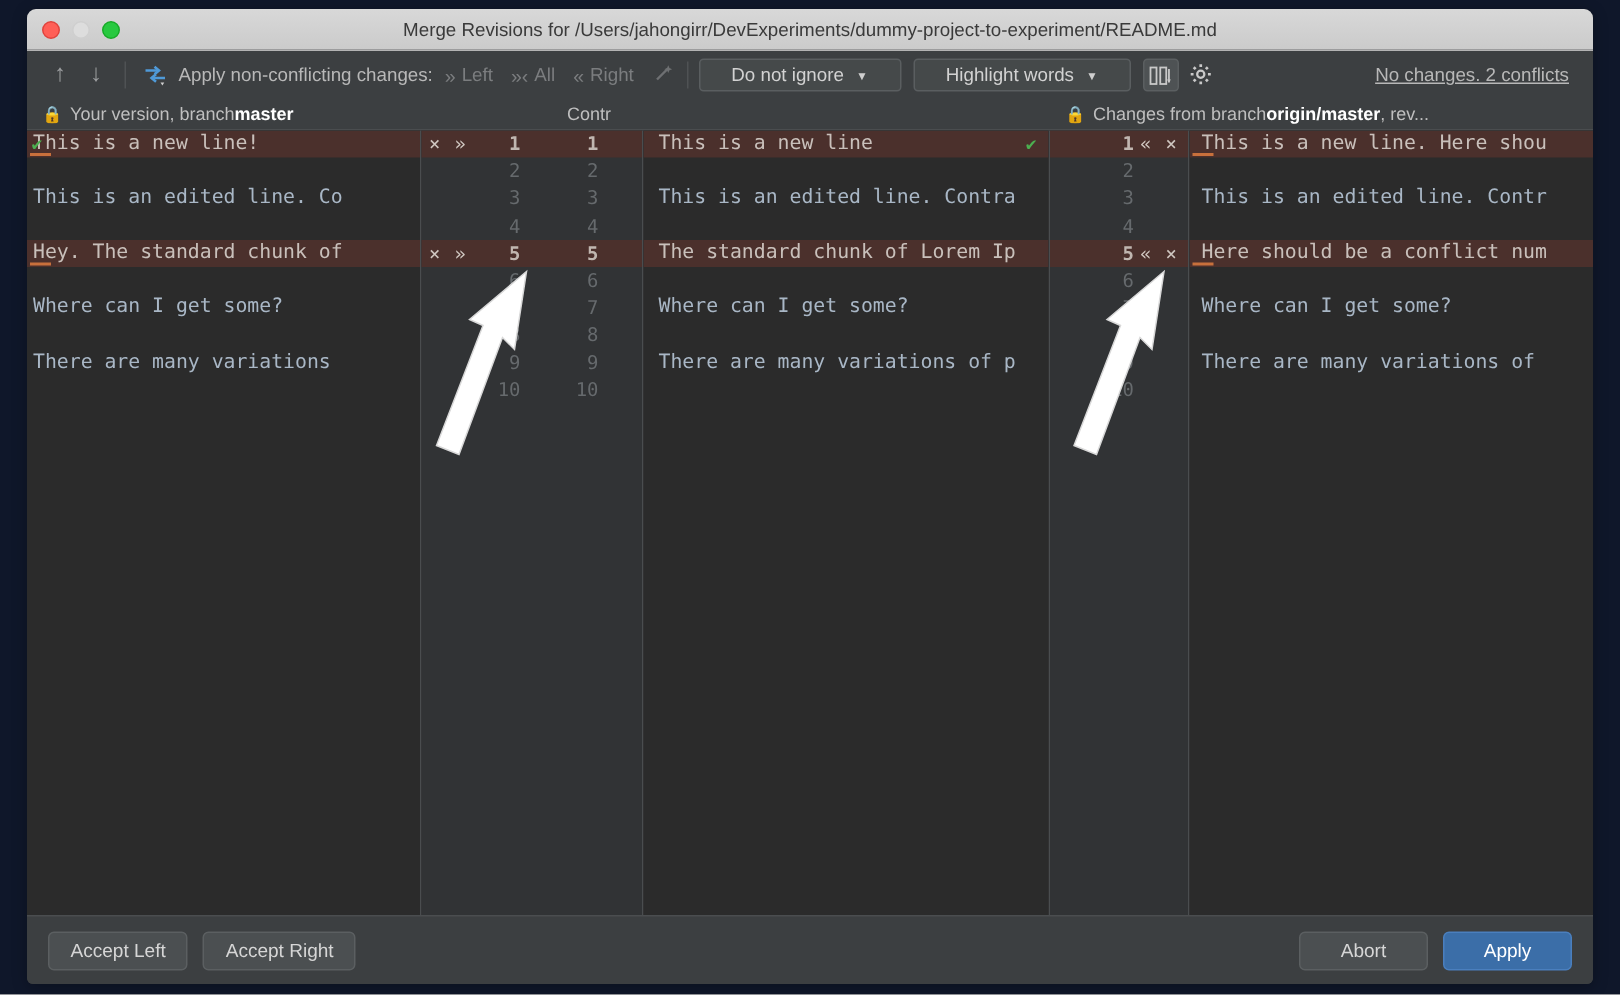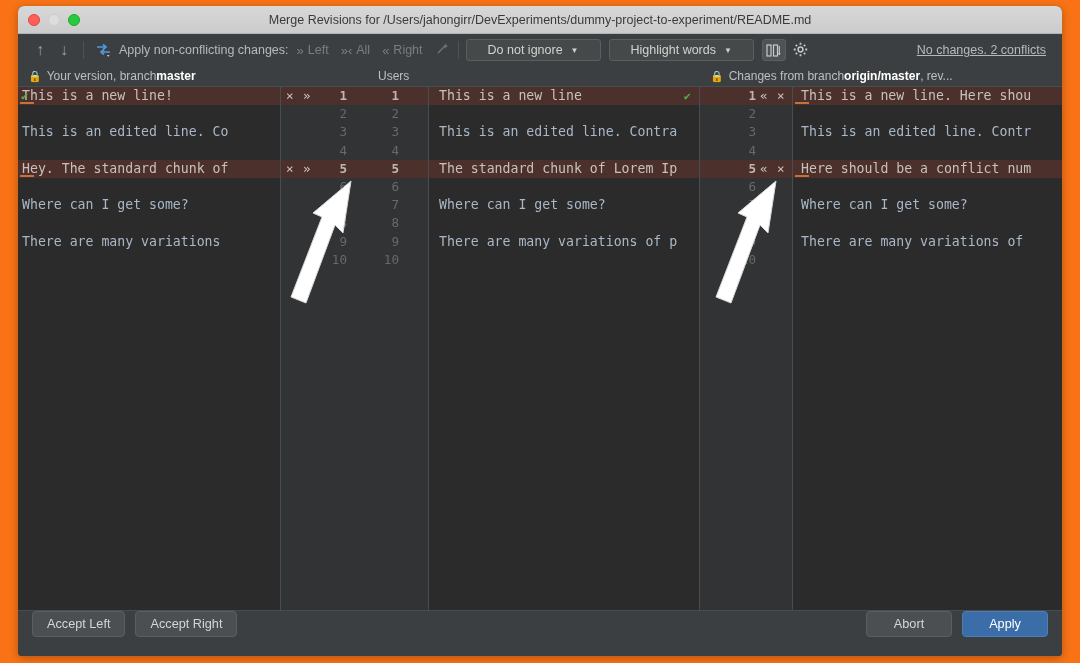--- a/index.html
+++ b/index.html
@@ -2,21 +2,21 @@
 <html><head>
 <meta charset="utf-8">
 <style>
   * { box-sizing: border-box; margin: 0; padding: 0; }
   html, body {
     width: 1080px; height: 663px;
     background: #f2f2f2;
     font-family: "Liberation Sans", sans-serif;
     overflow: hidden;
   }
-  #app { position: relative; width: 1080px; height: 663px; background: #f97316; }
+  #app { position: relative; width: 1080px; height: 663px; background: #0f172a; }
 
   
   .window {
     position: absolute;
     left: 18px; top: 6px;
     width: 1044px; height: 650px;
     background: #3c3f41;
     border-radius: 6px 6px 4px 4px;
     box-shadow: 0 2px 10px rgba(0,0,0,0.28);
     overflow: hidden;
@@ -195,21 +195,21 @@
   .gutter2 .acts { left: 60px; }
 
   
   .arrow-annot { position: absolute; pointer-events: none; }
 
   
   .bottombar {
     height: 46px; flex: 0 0 46px;
     background: #3c3f41;
     border-top: 1px solid #4a4d4f;
-    display: flex; 
+    display: flex; align-items: center;
     padding: 0 14px;
     gap: 10px;
   }
   .btn {
     height: 26px;
     min-width: 86px;
     padding: 0 14px;
     background: #4b4f51;
     border: 1px solid #5b5f61;
     border-radius: 4px;
@@ -312,21 +312,21 @@
     <span class="status-right">No changes. 2 conflicts</span>
   </div>
 
   <div class="pane-headers">
     <div class="ph ph-left">
       <span class="lock">🔒</span>
       <span>Your version, branch </span>
       <b>master</b>
     </div>
     <div class="ph ph-mid">
-      <span>Users</span>
+      <span>Contr</span>
     </div>
     <div class="ph ph-right">
       <span class="lock">🔒</span>
       <span>Changes from branch </span>
       <b>origin/master</b>
       <span>, rev...</span>
     </div>
   </div>
 
   <div class="editors">

